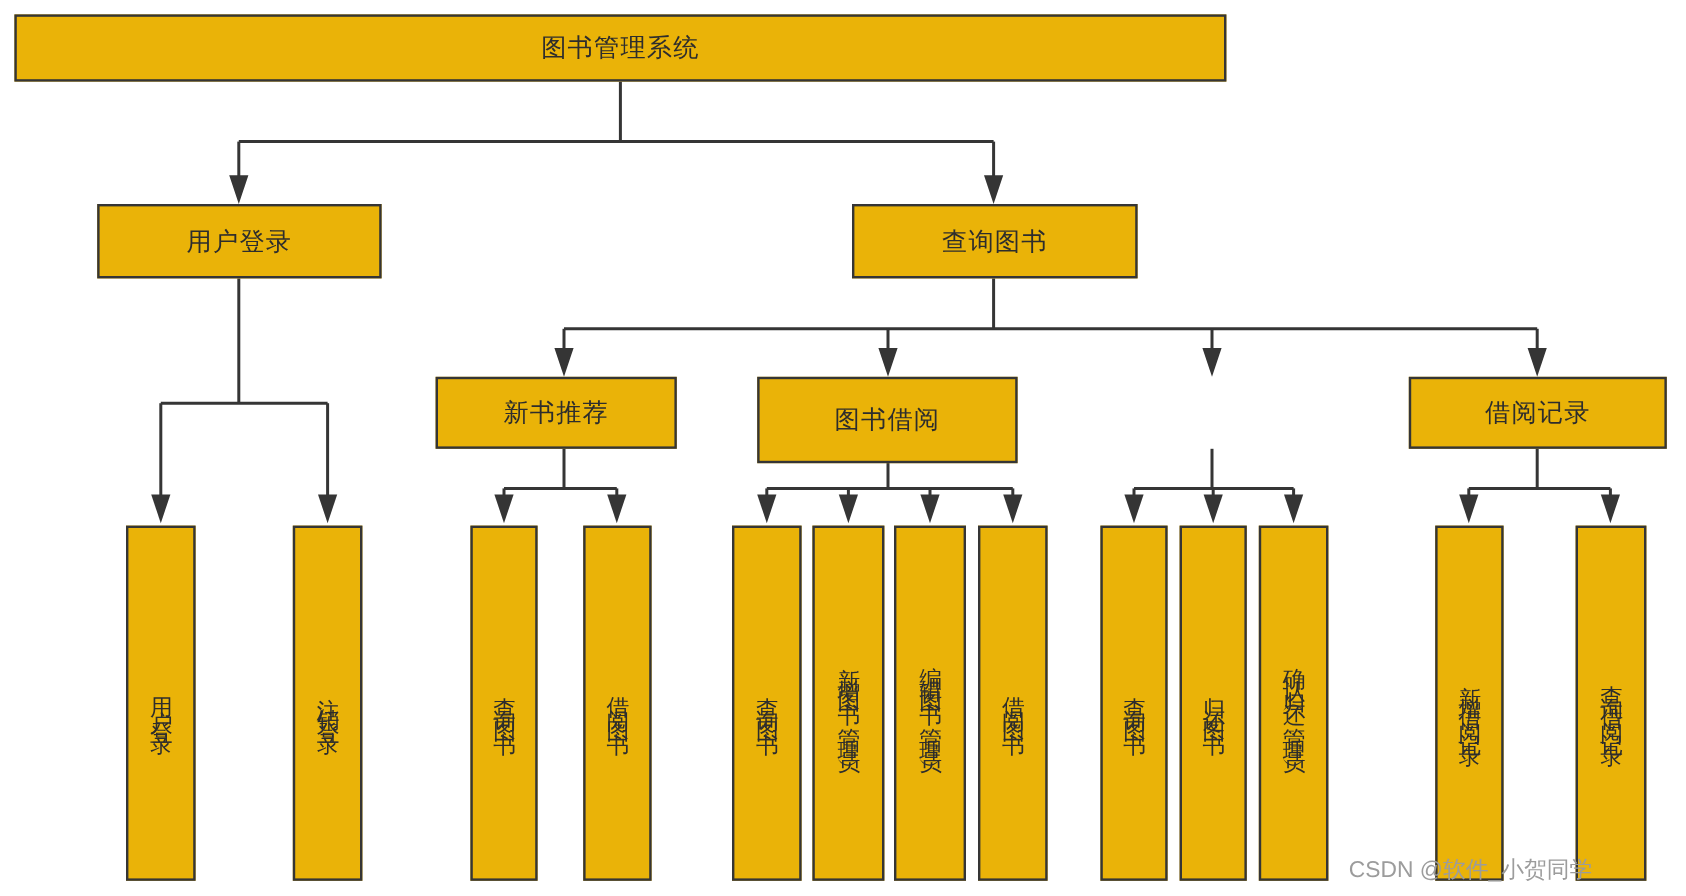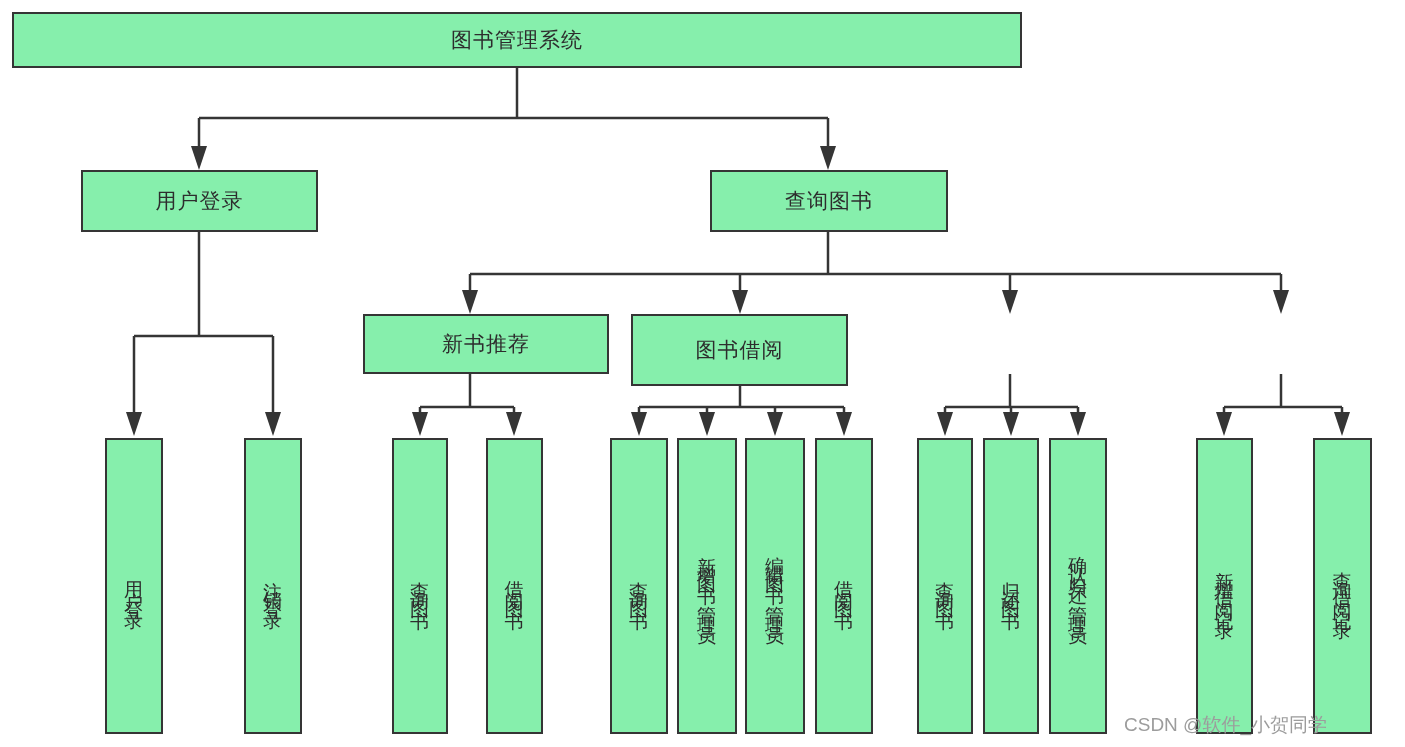--- a/index.html
+++ b/index.html
@@ -19,21 +19,21 @@
     position: absolute;
     left: 0;
     top: 0;
     width: 1405px;
     height: 747px;
     pointer-events: none;
   }
   .node {
     position: absolute;
     box-sizing: border-box;
-    background: #86efac;
+    background: #eab308;
     border: 2.5px solid #353535;
     display: flex;
     align-items: center;
     justify-content: center;
     color: #2d2d2d;
     z-index: 2;
   }
   .node.h {
     font-size: 21px;
     letter-spacing: 1px;
@@ -132,26 +132,29 @@
     <span class="lbl">图书管理系统</span>
   </div>
 
   <div class="node h" style="left:81px;top:170px;width:237px;height:62px">
     <span class="lbl">用户登录</span>
   </div>
   <div class="node h" style="left:710px;top:170px;width:238px;height:62px">
     <span class="lbl">查询图书</span>
   </div>
 
-  <div class="node h" style="left:363px;top:314px;width:246px;height:60px">
+  <div class="node h" style="left:363px;top:314px;width:201px;height:60px">
     <span class="lbl">新书推荐</span>
   </div>
   <div class="node h" style="left:631px;top:314px;width:217px;height:72px">
     <span class="lbl">图书借阅</span>
   </div>
+  <div class="node h" style="left:1174px;top:314px;width:215px;height:60px">
+    <span class="lbl">借阅记录</span>
+  </div>
 
   <div class="node v" style="left:105px;top:438px;width:58px;height:296px">
     <span class="lbl">用户登录</span>
   </div>
   <div class="node v" style="left:244px;top:438px;width:58px;height:296px">
     <span class="lbl">注销登录</span>
   </div>
 
   <div class="node v" style="left:392px;top:438px;width:56px;height:296px">
     <span class="lbl">查询图书</span>

